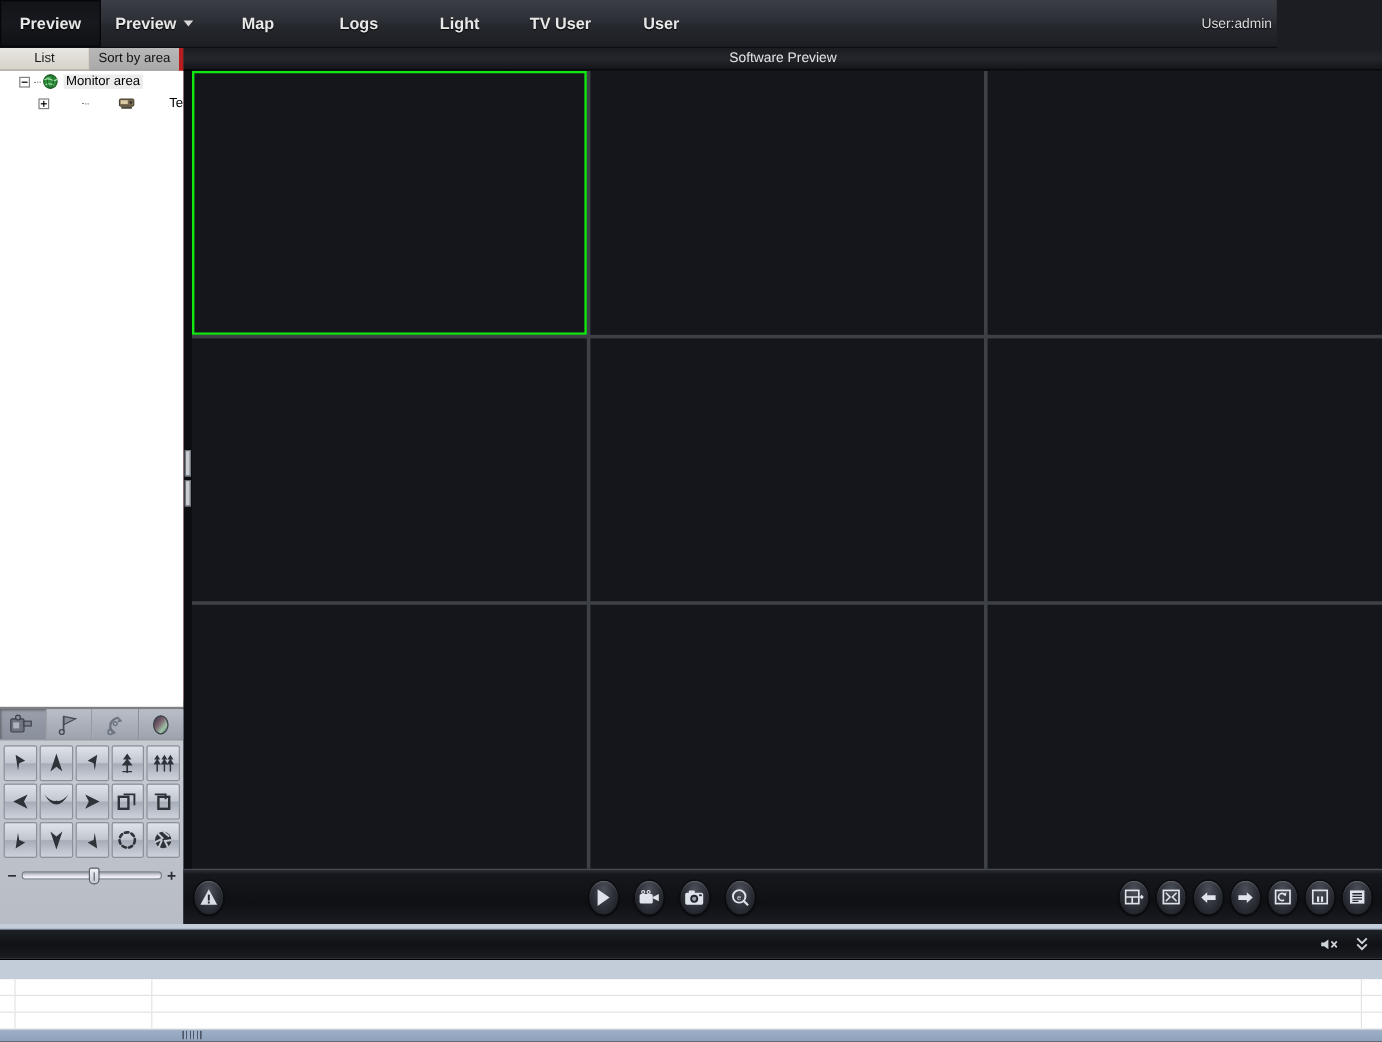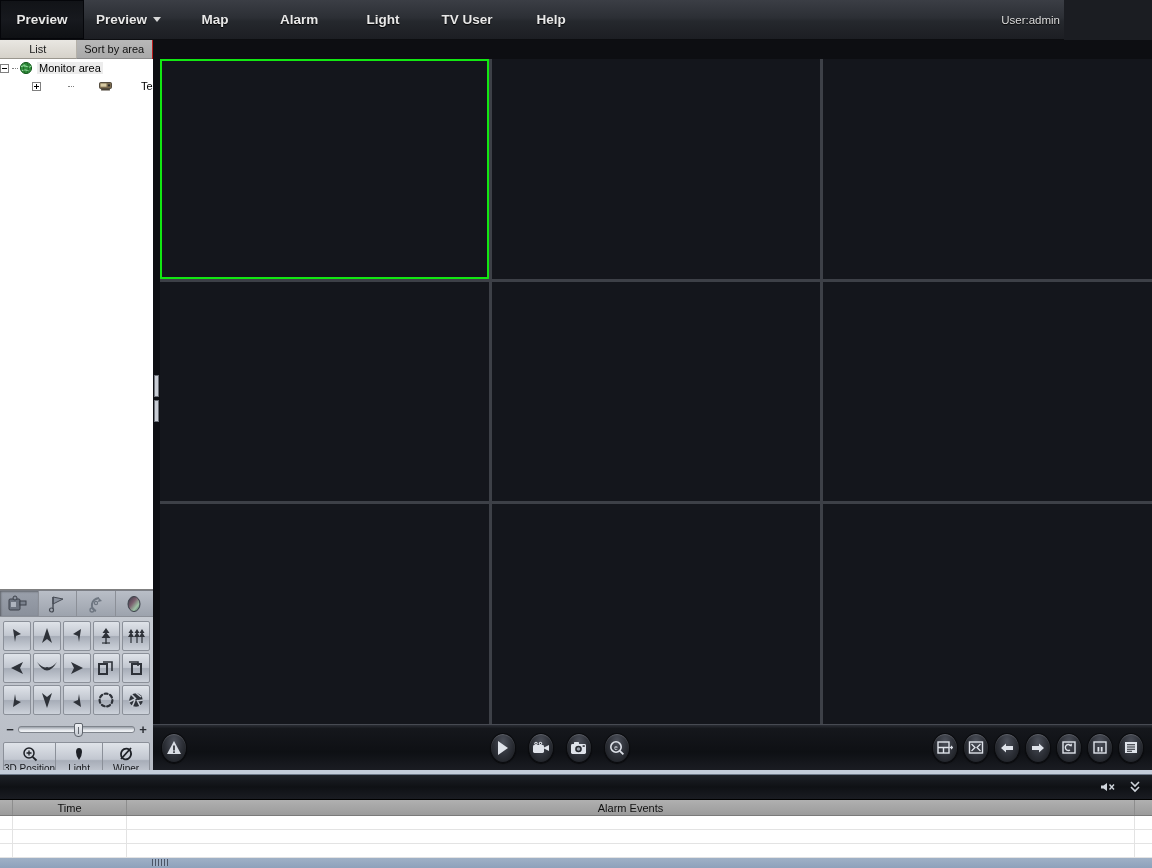--- a/index.html
+++ b/index.html
@@ -38,42 +38,42 @@
   .menu-spacer { flex: 1 1 auto; }
   .user-label {
     display: flex; align-items: center; color: #dcdcdc; font-size: 11.5px;
     padding-right: 4px; text-shadow: 0 1px 1px #000;
   }
 
   
   .leftpanel {
     position: absolute; left: 0; top: 40px; width: 153px; height: 544px;
     background: #d4d0c8;
-    border-right: 1px solid #b91c1c;
+    border-right: 4px solid #b91c1c;
   }
   .lp-tabs { display: flex; height: 19px; width: 100%; }
   .lp-tab {
     flex: 1 1 0; display: flex; align-items: center; justify-content: center;
     font-size: 11px; color: #1a1a1a; cursor: default; user-select: none;
     background: linear-gradient(to bottom,#e9e7e2 0%, #d6d2ca 100%);
     border-bottom: 1px solid #9a968e;
   }
   .lp-tab.active {
     background: linear-gradient(to bottom,#b8b8b8 0%, #a9a9a9 100%);
     border-bottom: 1px solid #8a8a8a;
     color: #111;
   }
   .lp-tab + .lp-tab { border-left: 1px solid #b5b1a9; }
 
   .tree {
     position: absolute; left: 0; top: 19px; width: 153px; height: 531px;
     background: #ffffff; overflow: hidden;
     border-bottom: 1px solid #808080;
   }
-  .tree-row { display: flex; align-items: center; height: 18px; font-size: 11px; color: #000; padding-left: 0; }
+  .tree-row { display: flex; align-items: center; height: 18px; font-size: 11px; color: #000; padding-left: 16px; }
   .tree-row.indent { padding-left: 32px; gap: 24px; }
   .expander {
     width: 9px; height: 9px; border: 1px solid #808080; background: #fff;
     position: relative; margin-right: 3px; flex: 0 0 auto;
   }
   .expander::before {
     content: ""; position: absolute; left: 1px; top: 3px; width: 5px; height: 1px; background: #000;
   }
   .expander.plus::after {
     content: ""; position: absolute; left: 3px; top: 1px; width: 1px; height: 5px; background: #000;
@@ -224,30 +224,30 @@
       <span>Preview</span>
     </div>
     <div class="menu-item">
       <span>Preview</span>
       <span class="caret"></span>
     </div>
     <div class="menu-item">
       <span>Map</span>
     </div>
     <div class="menu-item">
-      <span>Alarm</span>
+      <span>Logs</span>
     </div>
     <div class="menu-item">
       <span>Light</span>
     </div>
     <div class="menu-item">
       <span>TV User</span>
     </div>
     <div class="menu-item">
-      <span>Help</span>
+      <span>User</span>
     </div>
     <div class="menu-spacer"></div>
     <div class="user-label">User:admin</div>
   </div>
 
   <div class="leftpanel">
 
     <div class="lp-tabs">
       <div class="lp-tab">
         <span>List</span>
@@ -418,47 +418,25 @@
       </div>
 
       <div class="ptz-slider">
         <span class="sign">−</span>
         <div class="slider-track">
           <div class="slider-thumb"></div>
         </div>
         <span class="sign">+</span>
       </div>
 
-      <div class="ptz-actions">
-        <div class="ptz-action">
-          <svg width="18" height="16" viewBox="0 0 18 16">
-            <circle cx="8" cy="7" r="5" fill="none" stroke="#1d2026" stroke-width="1.5"></circle>
-            <path d="M8 4.5 v5 M5.5 7 h5" stroke="#1d2026" stroke-width="1.3"></path>
-            <path d="M11.6 10.8 L15.5 14.5" stroke="#1d2026" stroke-width="1.8"></path>
-          </svg>
-          <span class="lbl">3D Position</span>
-        </div>
-        <div class="ptz-action">
-          <svg width="16" height="16" viewBox="0 0 16 16">
-            <path d="M8 2 q3 0 3 4 q0 4 -3 8 q-3 -4 -3 -8 q0 -4 3 -4z" fill="#1d2026"></path>
-          </svg>
-          <span class="lbl">Light</span>
-        </div>
-        <div class="ptz-action">
-          <svg width="18" height="16" viewBox="0 0 18 16">
-            <ellipse cx="9" cy="8" rx="5" ry="5.5" fill="none" stroke="#1d2026" stroke-width="1.8" transform="rotate(20 9 8)"></ellipse>
-            <path d="M4 13 L14 2" stroke="#1d2026" stroke-width="1.8"></path>
-          </svg>
-          <span class="lbl">Wiper</span>
-        </div>
-      </div>
     </div>
   </div>
 
   <div class="videowrap">
+    <div class="video-title">Software Preview</div>
 
     <div class="vsplit">
       <span></span>
       <span></span>
     </div>
 
     <div class="grid">
       <div class="cell selected"></div>
       <div class="cell"></div>
       <div class="cell"></div>
@@ -574,28 +552,20 @@
         </svg>
       </div>
       <div class="tb-icon">
         <svg width="14" height="16" viewBox="0 0 14 16">
           <path d="M3 3 L7 7 L11 3" fill="none" stroke="#cfd4db" stroke-width="1.6"></path>
           <path d="M3 8 L7 12 L11 8" fill="none" stroke="#cfd4db" stroke-width="1.6"></path>
         </svg>
       </div>
     </div>
 
-    <div class="alarm-table">
-      <div class="alarm-head">
-        <div class="ah-cell ah-0"></div>
-        <div class="ah-cell ah-1">Time</div>
-        <div class="ah-cell ah-2">Alarm Events</div>
-        <div class="ah-cell ah-3"></div>
-      </div>
-    </div>
 
     <div class="alarm-body">
       <div class="arow">
         <div class="ar-0"></div>
         <div class="ar-1"></div>
         <div class="ar-2"></div>
         <div class="ar-3"></div>
       </div>
       <div class="arow">
         <div class="ar-0"></div>

